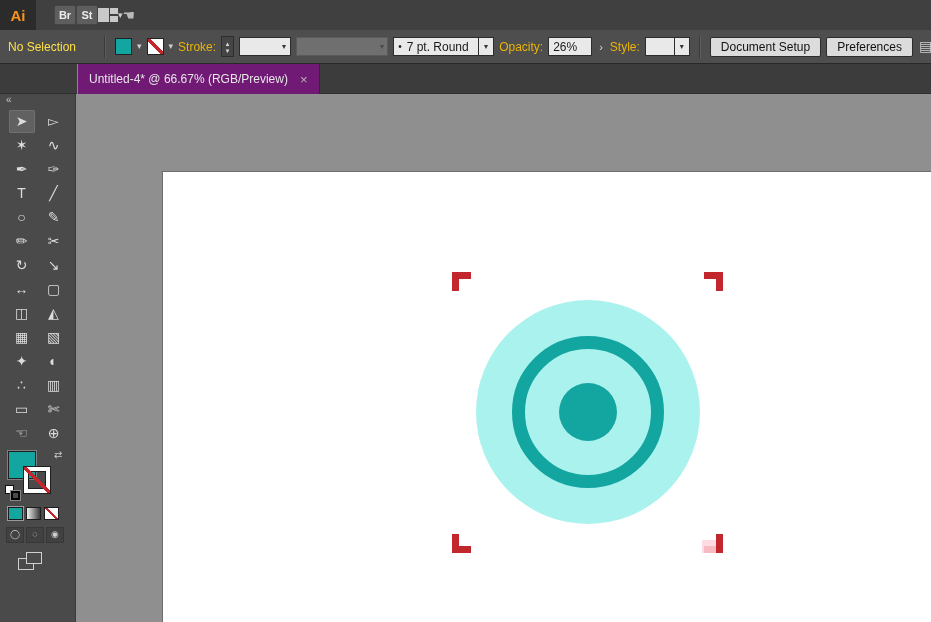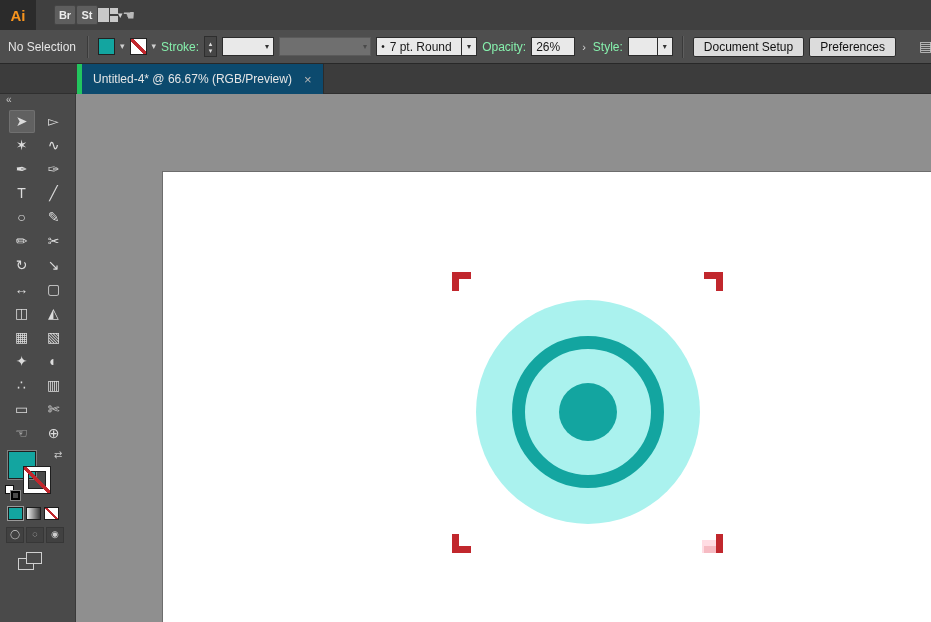--- a/index.html
+++ b/index.html
@@ -22,25 +22,25 @@
   .ws-icon .wb{left:12px;top:0;width:8px;height:6px;}
   .ws-icon .wc{left:12px;top:8px;width:8px;height:6px;}
   .caret{font-size:9px;color:#cfcfcf;line-height:1;}
   .touch{color:#b9b9b9;font-size:14px;}
 
   
   #controlbar{position:absolute;left:0;top:30px;width:931px;height:34px;background:#4e4e4e;
               border-bottom:1px solid #282828;display:flex;align-items:center;gap:5px;
               padding:0 8px;box-sizing:border-box;font-size:12px;color:#e2e2e2;}
   .vsep{width:1px;height:22px;background:#3a3a3a;border-right:1px solid #5e5e5e;margin:0 4px;}
-  .dim{color:#e5e5e5;margin-right:2px;white-space:nowrap;}
+  .dim{color:#fde047;margin-right:19px;white-space:nowrap;}
   .swatch{width:17px;height:17px;border:1px solid #222;display:inline-block;box-sizing:border-box;}
   .swatch.fill{background:var(--teal);}
   .swatch.stroke-none{background:#fff linear-gradient(45deg,transparent 42%,var(--red) 42%,var(--red) 58%,transparent 58%);}
-  .lbl{white-space:nowrap;color:#86efac;}
+  .lbl{white-space:nowrap;color:#eab308;}
   .stepper{display:inline-flex;flex-direction:column;align-items:center;justify-content:center;
            width:11px;height:19px;background:#454545;border:1px solid #2e2e2e;color:#ddd;}
   .stepper i{font-size:7px;line-height:7px;}
   .fieldwrap{display:inline-flex;}
   .field{height:19px;box-sizing:border-box;background:#e9e9e9;border:1px solid #2c2c2c;color:#1a1a1a;
          display:inline-flex;align-items:center;padding:0 4px;white-space:nowrap;}
   .field .cin{margin-left:auto;font-size:8px;color:#333;padding-left:4px;}
   .caretbox{width:15px;height:19px;box-sizing:border-box;background:#e9e9e9;border:1px solid #2c2c2c;
             border-left:none;display:inline-flex;align-items:center;justify-content:center;
             font-size:8px;color:#333;}
@@ -54,22 +54,22 @@
        font-size:12px;color:#111;white-space:nowrap;font-family:"Liberation Sans",sans-serif;}
   .dd.disabled{width:92px;height:19px;box-sizing:border-box;background:#6f6f6f;border:1px solid #5a5a5a;
                display:inline-flex;align-items:center;}
   .dd.disabled .cin{margin-left:auto;font-size:8px;color:#4a4a4a;padding-right:3px;}
   .edge-icon{position:absolute;right:-4px;top:8px;width:16px;height:18px;color:#cfcfcf;font-size:14px;
              overflow:hidden;}
 
   
   #tabbar{position:absolute;left:0;top:64px;width:931px;height:30px;background:#3c3c3c;
           border-bottom:1px solid #2f2f2f;box-sizing:border-box;}
-  .tab{position:absolute;left:77px;top:0;height:30px;background:#0c4a6e;
-       border-left:5px solid #22c55e;border-right:1px solid #2b2b2b;
+  .tab{position:absolute;left:77px;top:0;height:30px;background:#701a75;
+       border-left:1px solid #22c55e;border-right:1px solid #2b2b2b;
        display:flex;align-items:center;gap:12px;padding:0 11px;font-size:12px;color:#e6e6e6;box-sizing:border-box;justify-content:center;}
   .tab .close{color:#b5b5b5;font-size:13px;cursor:pointer;}
 
   
   #toolbar{position:absolute;left:0;top:94px;width:76px;bottom:0;background:#4a4a4a;
            border-right:1px solid #3a3a3a;box-sizing:border-box;}
   .collapse{height:13px;color:#c6c6c6;font-size:10px;line-height:11px;padding-left:6px;cursor:pointer;}
   .grid{display:grid;grid-template-columns:26px 26px;gap:1px 6px;justify-content:center;margin-top:3px;}
   .grid .tool{height:23px;line-height:23px;text-align:center;font-size:14px;color:#dcdcdc;cursor:pointer;}
   .grid .tool.selected{background:#616161;border-radius:2px;box-shadow:inset 0 0 0 1px #707070;}

